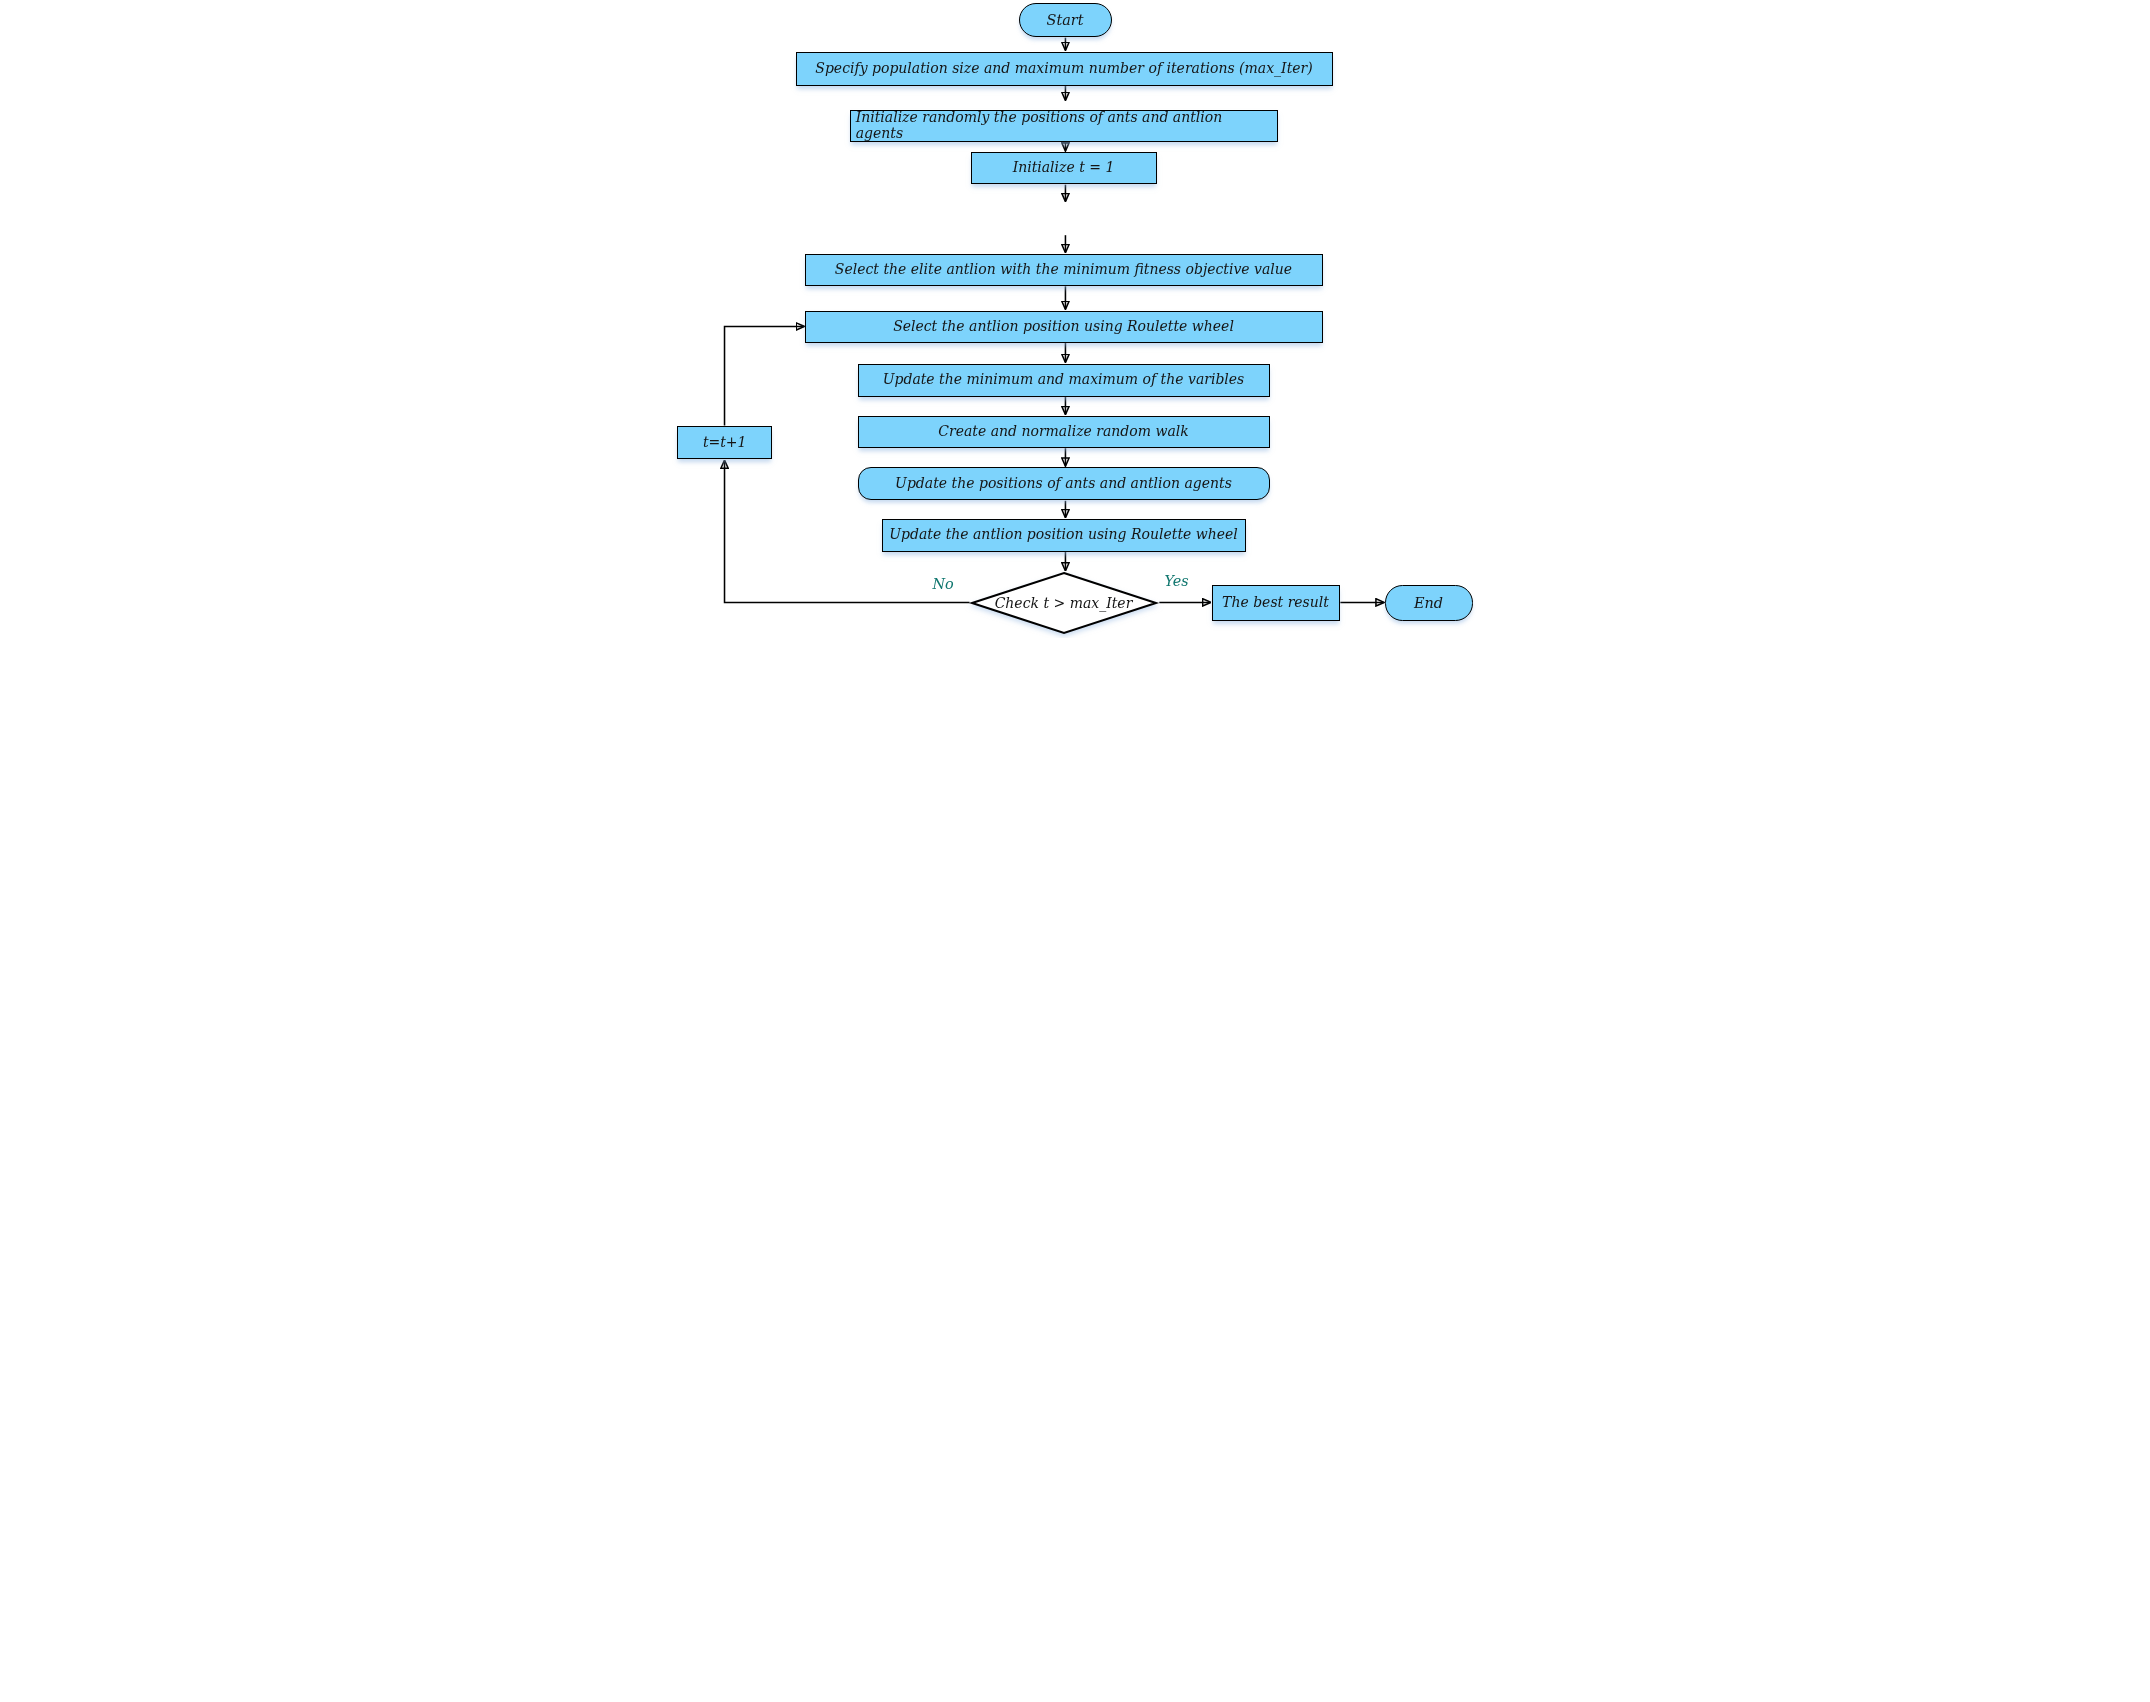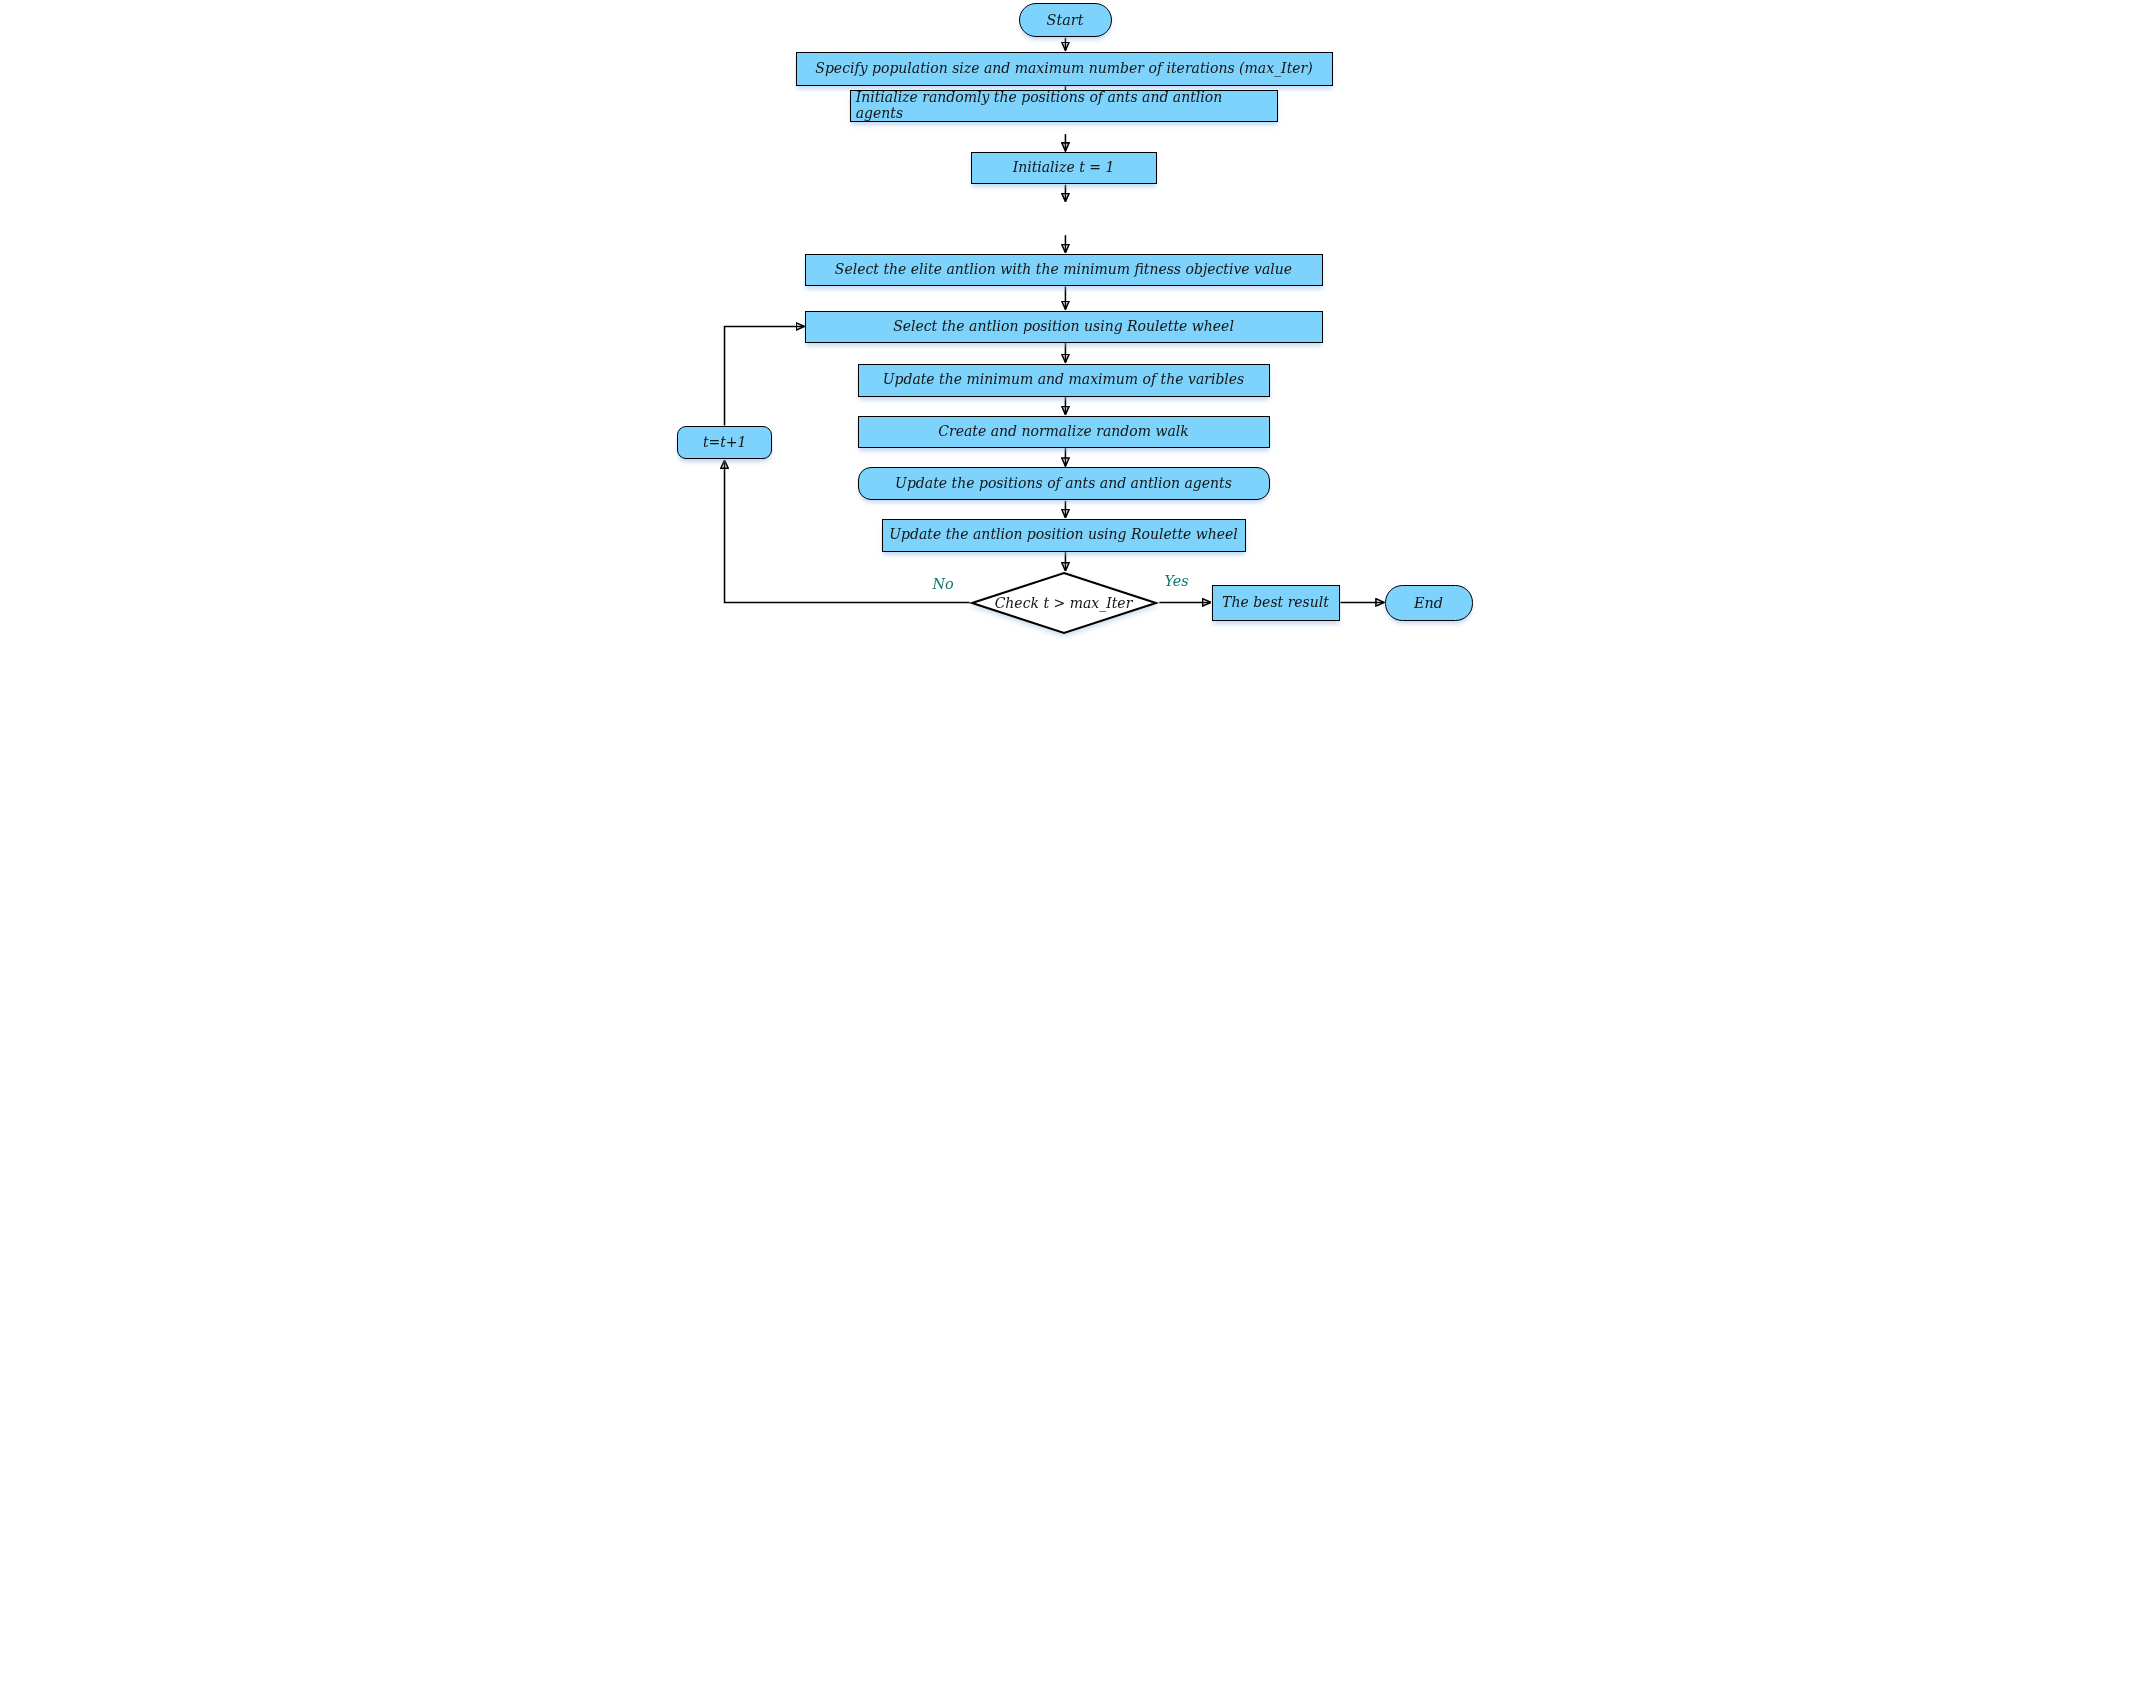--- a/index.html
+++ b/index.html
@@ -111,38 +111,38 @@
 
     <path d="M576 1168 H101 V893" marker-end="url(#ah)"></path>
 
     <path d="M101 825 V633 H255" marker-end="url(#ah)"></path>
   </svg>
 
   <div class="node terminator" style="left:347px; top:3.1px; width:93px; height:34px;">Start</div>
 
   <div class="node" style="left:124px; top:52px; width:537px; height:34px;">Specify population size and maximum number of iterations (max_Iter)</div>
 
-  <div class="node" style="left:178px; top:90px; width:428px; height:32px;">Initialize randomly the positions of ants and antlion agents</div>
+  <div class="node" style="left:178px; top:110px; width:428px; height:32px;">Initialize randomly the positions of ants and antlion agents</div>
 
   <div class="node" style="left:299px; top:152px; width:186px; height:32px;">Initialize t = 1</div>
 
 
   <div class="node" style="left:133px; top:254px; width:518px; height:32px;">Select the elite antlion with the minimum fitness objective value</div>
 
   <div class="node" style="left:133px; top:311px; width:518px; height:32px;">Select the antlion position using Roulette wheel</div>
 
   <div class="node" style="left:186px; top:364px; width:412px; height:32.5px;">Update the minimum and maximum of the varibles</div>
 
   <div class="node" style="left:186px; top:416px; width:412px; height:32px;">Create and normalize random walk</div>
 
   <div class="node" style="left:186px; top:467px; width:412px; height:33px;border-radius:13px;">Update the positions of ants and antlion agents</div>
 
   <div class="node" style="left:210px; top:519px; width:364px; height:32.5px;">Update the antlion position using Roulette wheel</div>
 
-  <div class="node" style="left:5.7px; top:426px; width:95px; height:33px;border-radius:9px;">t=t+1</div>
+  <div class="node" style="left:5.7px; top:426px; width:95px; height:33px;">t=t+1</div>
 
   <div class="diamond-wrap" style="left:298px; top:572px; width:188px; height:62px;">
     <svg viewBox="0 0 364 120" preserveAspectRatio="none">
       <polygon points="182,2 360,60 182,118 4,60"></polygon>
     </svg>
     <span class="diamond-label">Check t &gt; max_Iter</span>
   </div>
 
   <div class="node" style="left:540px; top:585px; width:128px; height:36px;">The best result</div>
 

